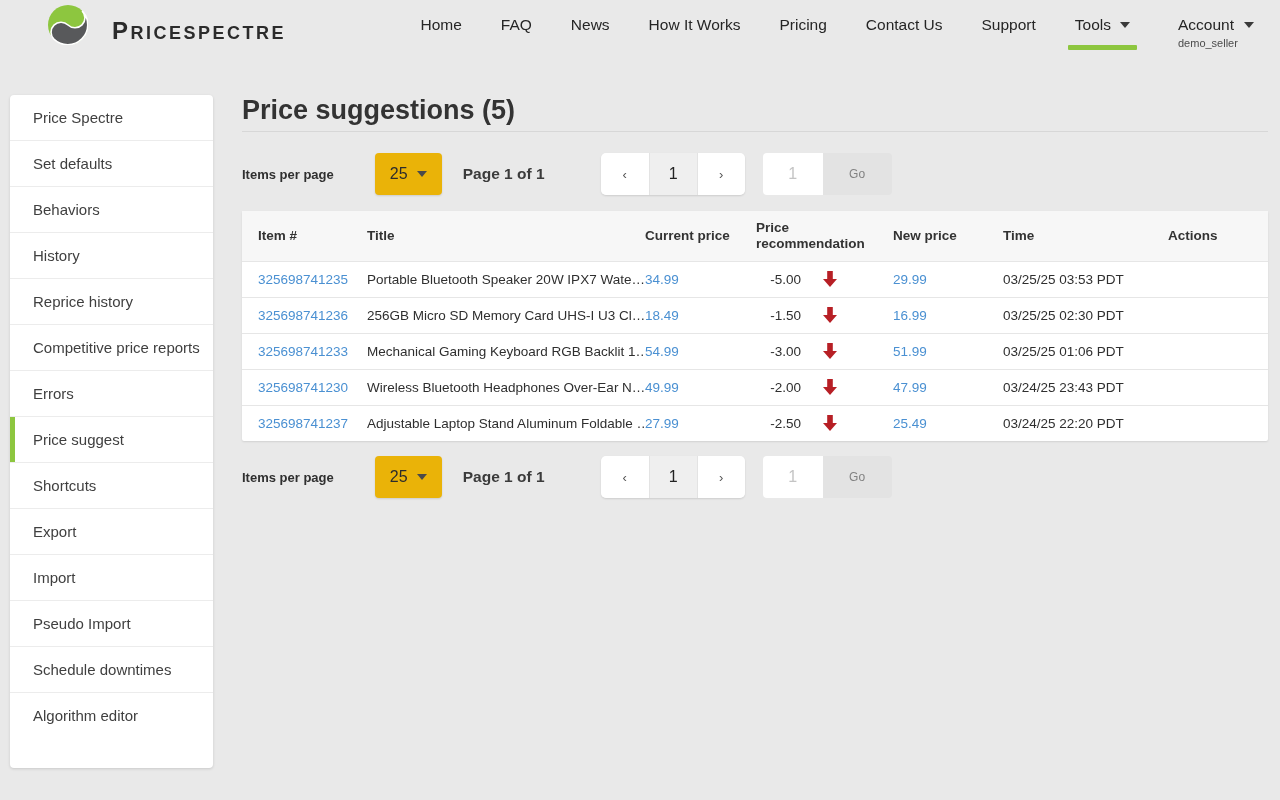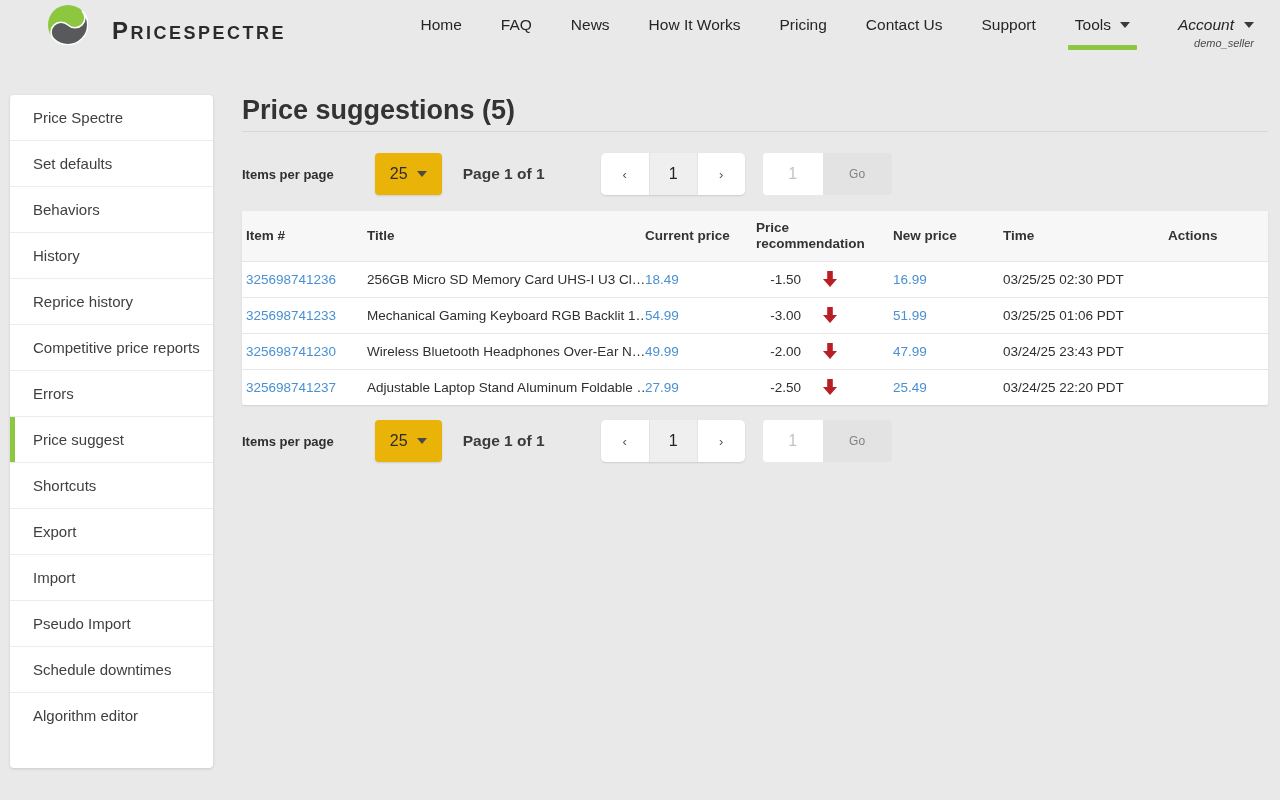--- a/index.html
+++ b/index.html
@@ -18,21 +18,21 @@
   .topbar{position:absolute; top:0; left:0; width:1280px; height:62px;}
   .brand{position:absolute; left:48px; top:5px; display:flex; align-items:flex-end; gap:24px;}
   .brand .mark{width:40px; height:40px; display:block;}
   .wordmark{color:#2b2b2b; letter-spacing:2.5px; font-weight:700; white-space:nowrap;}
   .wordmark .cap{font-size:24px;}
   .wordmark .rest{font-size:18px;}
   .nav{position:absolute; top:16px; right:150px; display:flex; gap:39px; align-items:center;}
   .nav-item{display:flex; align-items:center; gap:9px; font-size:15.5px; color:#252525; cursor:pointer; position:relative; white-space:nowrap;}
   .nav-item.active::after{content:""; position:absolute; left:-7px; right:-7px; bottom:-16px; height:5px; background:var(--accent); border-radius:1px;}
   .caret{width:0; height:0; border-left:5px solid transparent; border-right:5px solid transparent; border-top:6px solid #3a3a3a; display:inline-block;}
-  .account{position:absolute; top:16px; right:26px; text-align:right;font-style:italic;}
+  .account{position:absolute; top:16px; right:26px; text-align:left;}
   .account-row{display:flex; align-items:center; gap:10px; font-size:15.5px; color:#252525; cursor:pointer;}
   .account-sub{font-size:11px; color:#4b4b4b; margin-top:3px;}
   
   .sidebar{position:absolute; left:10px; top:95px; width:203px; background:var(--card);
     border-radius:4px; box-shadow:0 1px 3px rgba(0,0,0,.14); padding-bottom:30px;}
   .side-item{padding:13px 10px 13px 23px; font-size:15px; line-height:19px; color:#3f3f3f;
     border-top:1px solid #ececec; cursor:pointer;}
   .side-item:first-child{border-top:none;}
   .side-item.active{box-shadow:inset 5px 0 0 var(--accent);}
   
@@ -60,21 +60,21 @@
   .page-input::placeholder{color:#c4c4c4;}
   .go-btn{width:69px; height:42px; border:none; background:#e3e3e3; border-radius:0 4px 4px 0;
     font-size:12px; color:#828282; cursor:pointer; font-family:inherit;}
   
   .tablewrap{margin-top:16px; background:#fff; box-shadow:0 1px 2px rgba(0,0,0,.10); border-radius:2px;}
   table{width:1026px; border-collapse:collapse; table-layout:fixed;}
   thead th{background:#f7f7f7; height:50px; vertical-align:middle; text-align:left;
     font-size:13.5px; font-weight:700; color:#333; padding:0 10px 0 0; line-height:16px;}
   td{height:36px; vertical-align:middle; font-size:13.5px; color:#2f2f2f;
     border-top:1px solid #e6e6e6; padding:0 10px 0 0; white-space:nowrap; overflow:hidden;}
-  th:first-child, td:first-child{padding-left:4px;}
+  th:first-child, td:first-child{padding-left:16px;}
   a.val{color:var(--link); text-decoration:none; cursor:pointer;}
   .rec-cell{display:flex; align-items:center;}
   .rec-num{width:45px; text-align:right; display:inline-block;}
   .drop-icon{margin-left:22px; display:inline-flex;}
 </style>
 </head>
 <body>
 
 <header class="topbar">
   <div class="brand">
@@ -213,20 +213,38 @@
           <th>Title</th>
           <th>Current price</th>
           <th style="white-space:normal">Price recommendation</th>
           <th>New price</th>
           <th>Time</th>
           <th>Actions</th>
         </tr>
       </thead>
       <tbody>
           <tr>
+    <td><a class="val">325698741235</a></td>
+    <td>Portable Bluetooth Speaker 20W IPX7 Wate…</td>
+    <td><a class="val">34.99</a></td>
+    <td>
+      <span class="rec-cell">
+        <span class="rec-num">-5.00</span>
+        <span class="drop-icon">
+          <svg width="14" height="16" viewBox="0 0 14 16">
+                    <path d="M4.2 0h5.6v8h4.2L7 16 0 8h4.2z" fill="#b71f25"></path>
+                  </svg>
+        </span>
+      </span>
+    </td>
+    <td><a class="val">29.99</a></td>
+    <td>03/25/25 03:53 PDT</td>
+    <td></td>
+  </tr>
+          <tr>
     <td><a class="val">325698741236</a></td>
     <td>256GB Micro SD Memory Card UHS-I U3 Cl…</td>
     <td><a class="val">18.49</a></td>
     <td>
       <span class="rec-cell">
         <span class="rec-num">-1.50</span>
         <span class="drop-icon">
           <svg width="14" height="16" viewBox="0 0 14 16">
                     <path d="M4.2 0h5.6v8h4.2L7 16 0 8h4.2z" fill="#b71f25"></path>
                   </svg>

